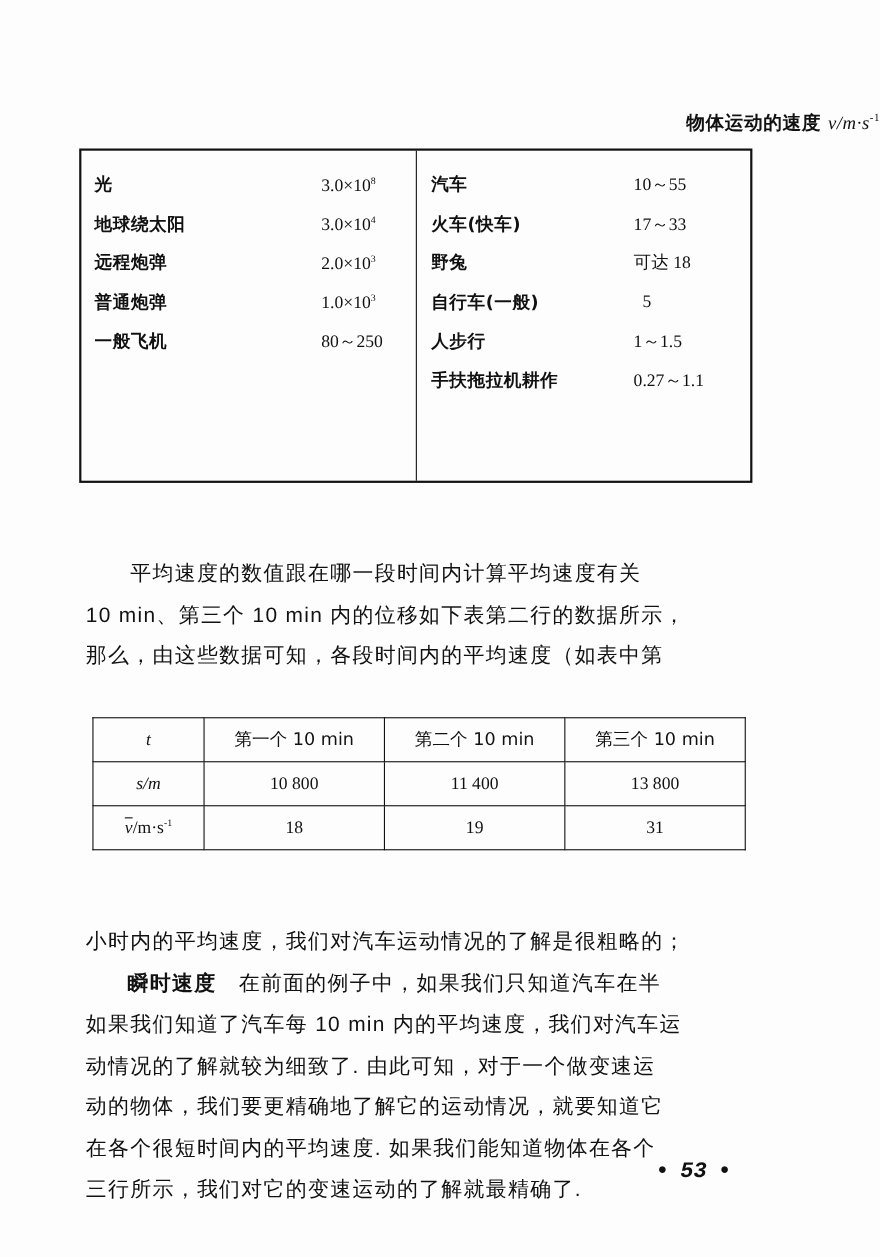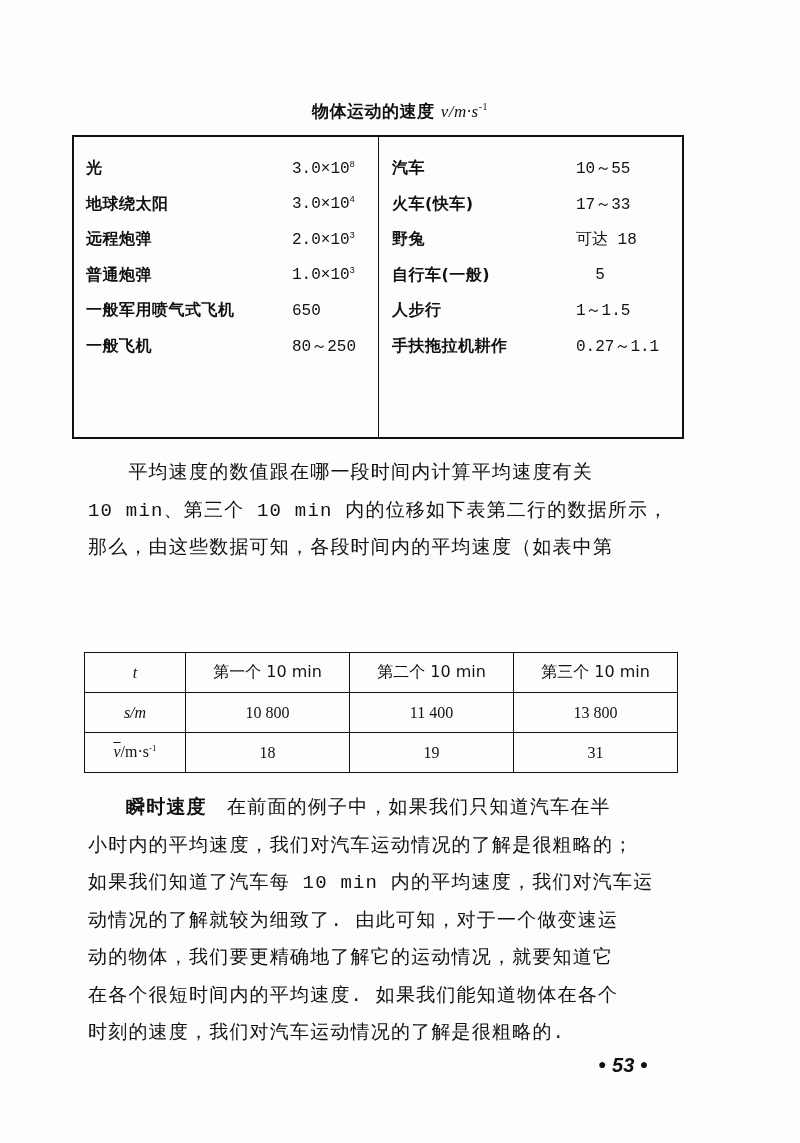--- a/index.html
+++ b/index.html
@@ -1,46 +1,46 @@
 <!DOCTYPE html>
 <html><head>
 <meta charset="utf-8">
 <style>
   html, body { margin:0; padding:0; background:#fdfdfd; }
   body { width:800px; height:1143px; position:relative; overflow:hidden;
          font-family:"DejaVu Serif","Liberation Serif",serif; color:#111; }
   .abs { position:absolute; }
-  .caption { left:0; width:800px; top:100px; text-align:center; font-size:17px; font-weight:bold;
+  .caption { left:0; width:800px; top:100px; text-align:right; font-size:17px; font-weight:bold;
              font-family:"DejaVu Sans","Liberation Sans",sans-serif; letter-spacing:0.5px; }
   .caption .unit { font-family:"Liberation Serif","DejaVu Serif",serif; font-weight:normal; font-size:17px; }
   .caption sup { font-size:10px; }
   .t1 { left:72px; top:135px; width:612px; height:304px; border:2px solid #111; border-top-width:2.5px; box-sizing:border-box; }
   .t1 .divider { position:absolute; left:304px; top:0; bottom:0; border-left:1.5px solid #111; }
   .t1 .col { position:absolute; top:14px; }
   .t1 .col.left { left:12px; width:290px; }
   .t1 .col.right { left:318px; width:290px; }
   .row { height:35.5px; display:flex; align-items:center; position:relative; }
   .row .name { font-family:"DejaVu Sans","Liberation Sans",sans-serif; font-size:16px; font-weight:bold; letter-spacing:0.5px; }
-  .row .val { position:absolute; font-size:16px; font-family:Liberation Mono, monospace; }
+  .row .val { position:absolute; font-size:16px; font-family:Liberation Serif, serif; }
   .col.left .row .val { left:206px; }
   .col.right .row .val { left:184px; }
   .row .val sup { font-size:9px; }
-  .para { left:88px; width:616px; font-size:19px; line-height:37.5px;
-          font-family:Liberation Mono, monospace; letter-spacing:1.2px; }
+  .para { left:78px; width:616px; font-size:19px; line-height:37.5px;
+          font-family:Liberation Sans, sans-serif; letter-spacing:1.2px;margin-top:48px; }
   .para .line { white-space:nowrap; height:37.5px; }
   .t2 { left:84px; top:652px; border-collapse:collapse; }
   .t2 td { border:1.5px solid #111; text-align:center; font-size:16px; height:39px; padding:0;
            font-family:"Liberation Serif","DejaVu Serif",serif; }
   .t2 .cn { font-family:"DejaVu Sans","Liberation Sans",sans-serif; }
   .t2 td sup { font-size:9px; }
   .t2 .hdr { font-style:italic; }
   .overbar { text-decoration:overline; font-style:italic; }
   .bold-term { font-weight:bold; }
   .page-num { left:598px; top:1054px; font-size:20px; font-style:italic; font-weight:bold;
-              font-family:Liberation Sans, sans-serif; }
+              font-family:Liberation Mono, monospace; }
   .page-num .dot { font-style:normal; font-size:14px; vertical-align:3px; }
 </style>
 </head>
 <body>
 
 <div class="abs caption">
   <span>物体运动的速度</span>
   <span class="unit"><i>v/m·s</i><sup>-1</sup></span>
 </div>
 
@@ -55,24 +55,20 @@
         <span class="name">地球绕太阳</span>
         <span class="val"><span>3.0×10</span><sup>4</sup></span>
       </div>
     <div class="row">
         <span class="name">远程炮弹</span>
         <span class="val"><span>2.0×10</span><sup>3</sup></span>
       </div>
     <div class="row">
         <span class="name">普通炮弹</span>
         <span class="val"><span>1.0×10</span><sup>3</sup></span>
-      </div>
-    <div class="row">
-        <span class="name">一般军用喷气式飞机</span>
-        <span class="val"><span>650</span></span>
       </div>
     <div class="row">
         <span class="name">一般飞机</span>
         <span class="val"><span>80～250</span></span>
       </div>
   </div>
   <div class="col right">
     <div class="row">
         <span class="name">汽车</span>
         <span class="val">10～55</span>
@@ -123,26 +119,26 @@
   <tr>
     <td><span class="overbar">v</span><span>/m·s</span><sup>-1</sup></td>
     <td>18</td>
     <td>19</td>
     <td>31</td>
   </tr>
 </tbody>
   </table>
 
 <div class="abs para" style="top:790px;">
+  <div class="line">小时内的平均速度，我们对汽车运动情况的了解是很粗略的；</div>
   <div class="line"><span style="display:inline-block;width:38px"></span><span class="bold-term">瞬时速度</span><span>　在前面的例子中，如果我们只知道汽车在半</span></div>
-  <div class="line">小时内的平均速度，我们对汽车运动情况的了解是很粗略的；</div>
   <div class="line">如果我们知道了汽车每 10 min 内的平均速度，我们对汽车运</div>
   <div class="line">动情况的了解就较为细致了. 由此可知，对于一个做变速运</div>
   <div class="line">动的物体，我们要更精确地了解它的运动情况，就要知道它</div>
   <div class="line">在各个很短时间内的平均速度. 如果我们能知道物体在各个</div>
-  <div class="line">时刻的速度，我们对汽车运动情况的了解是很粗略的.</div>
+  <div class="line">三行所示，我们对它的变速运动的了解就最精确了.</div>
 </div>
 
 <div class="abs page-num">
   <span class="dot">●</span>
   <span>53</span>
   <span class="dot">●</span>
 </div>
 
 </body></html>

